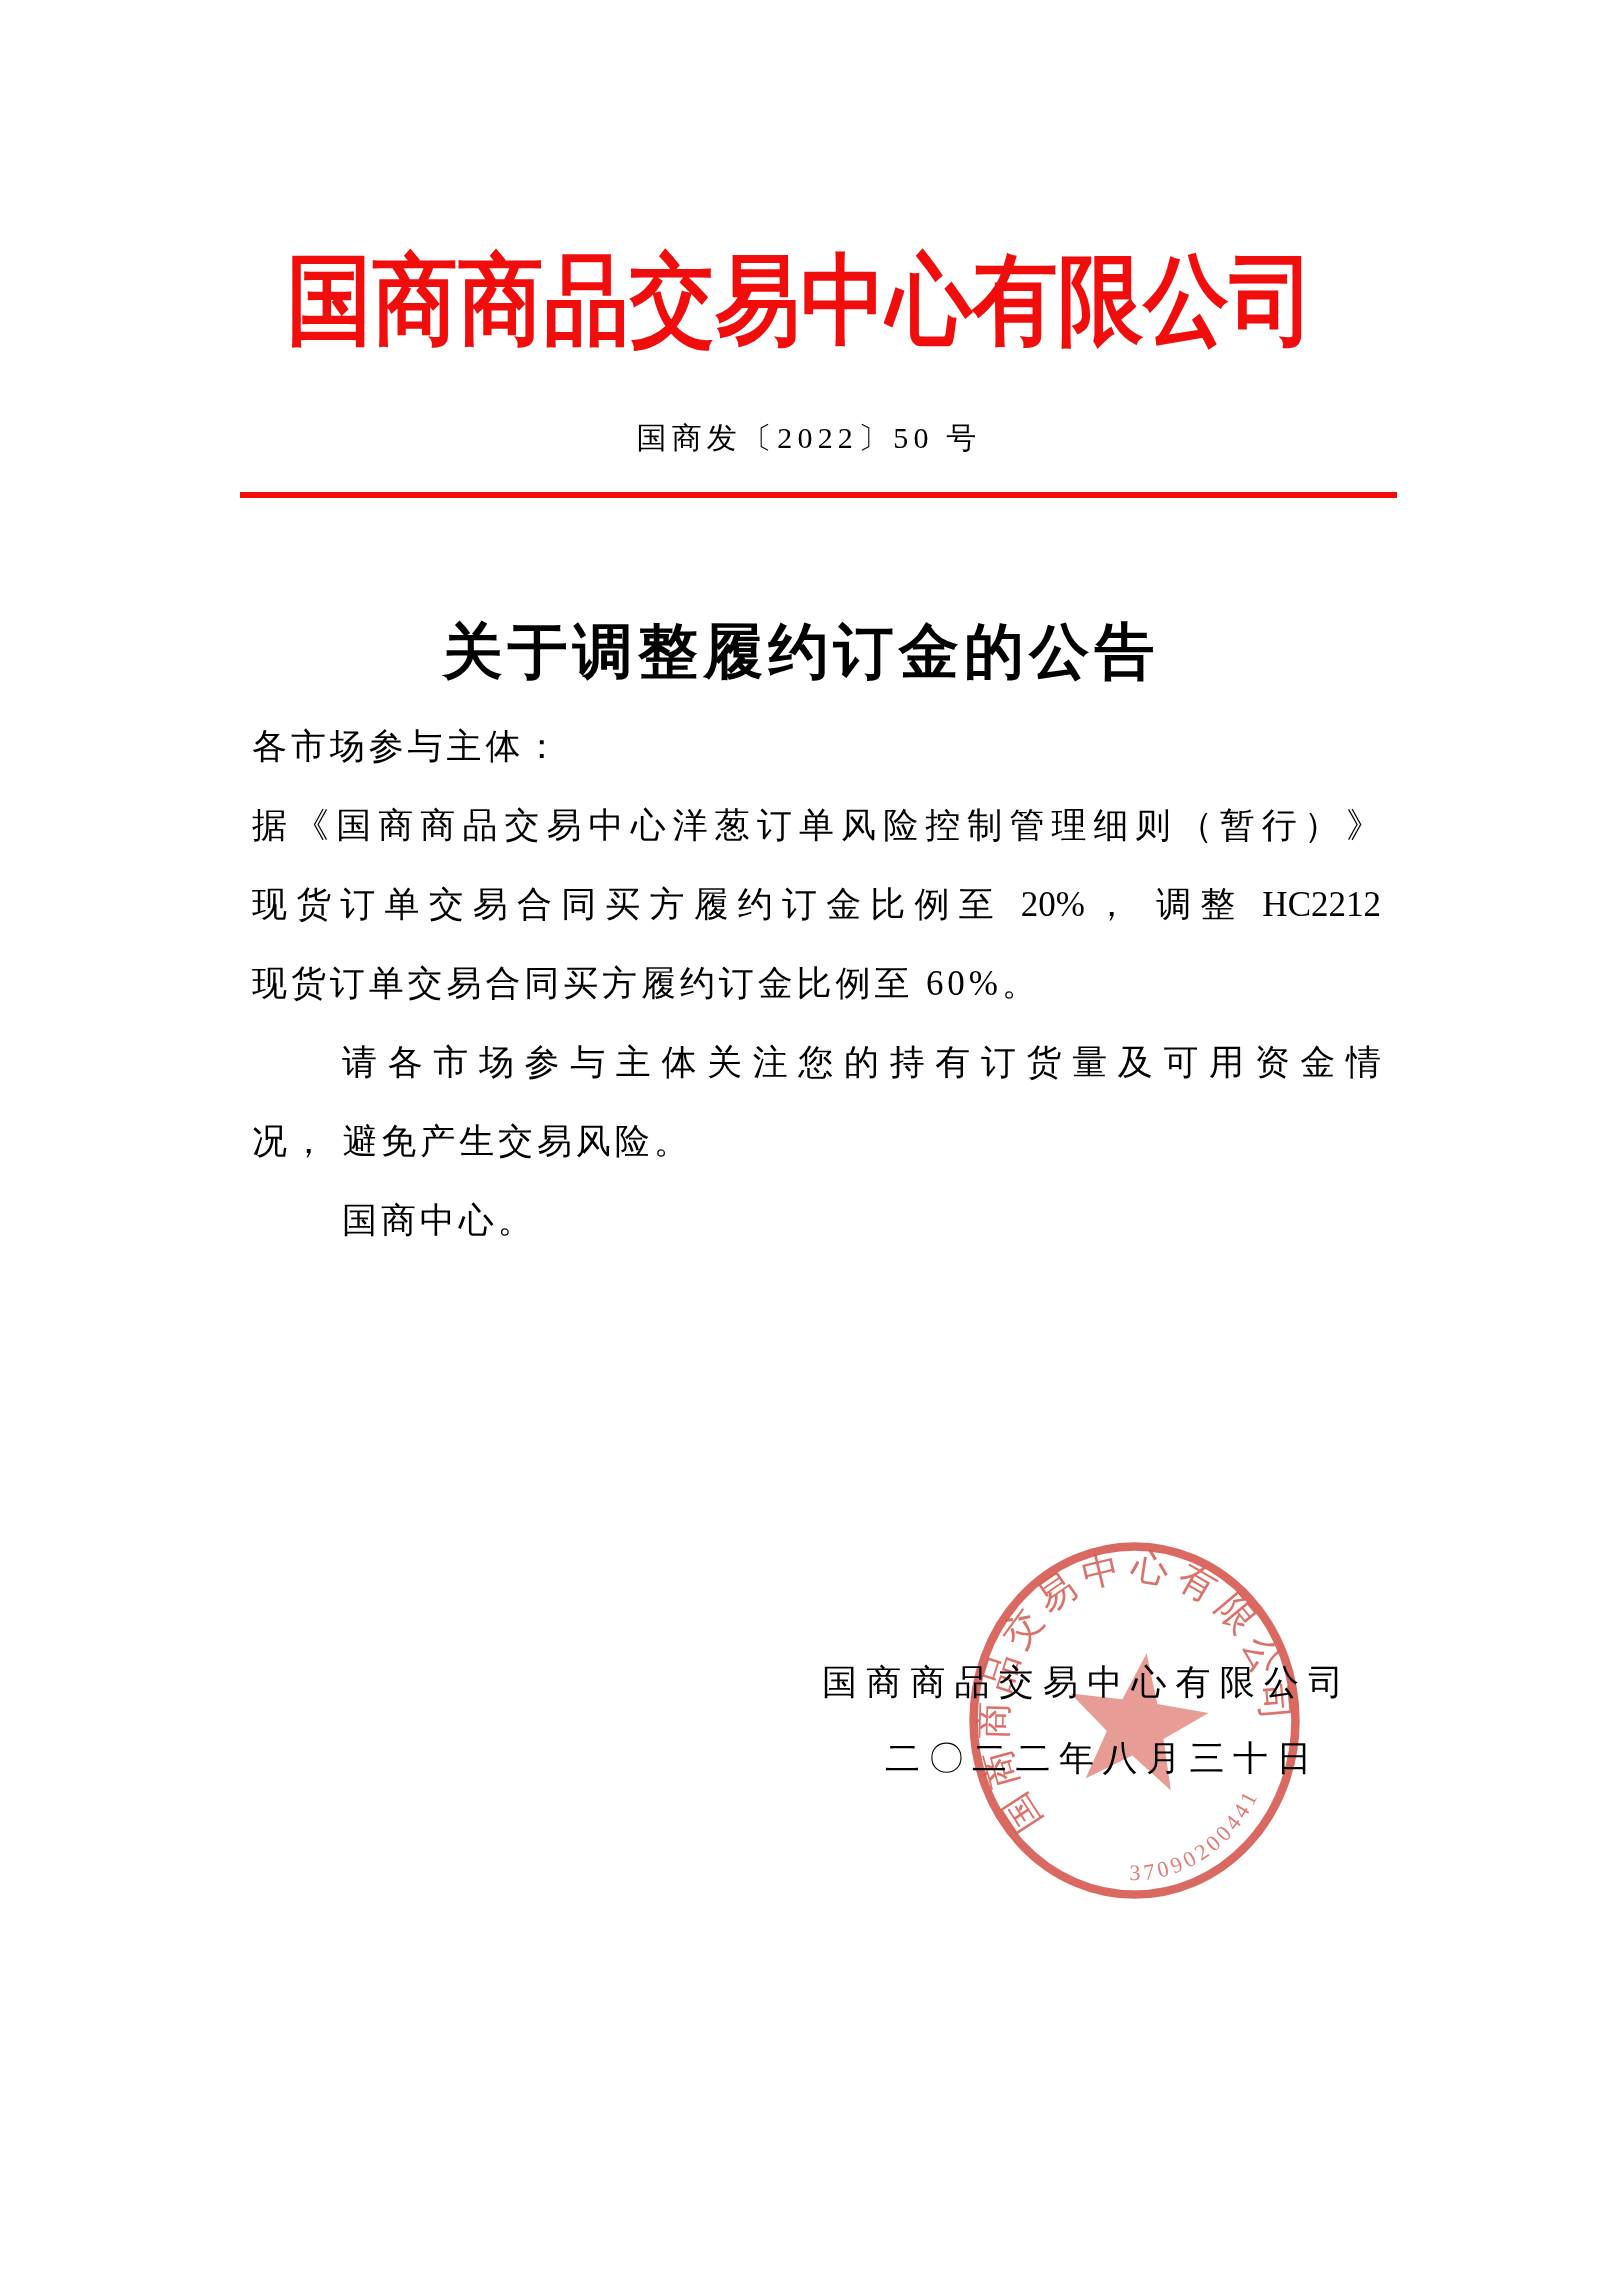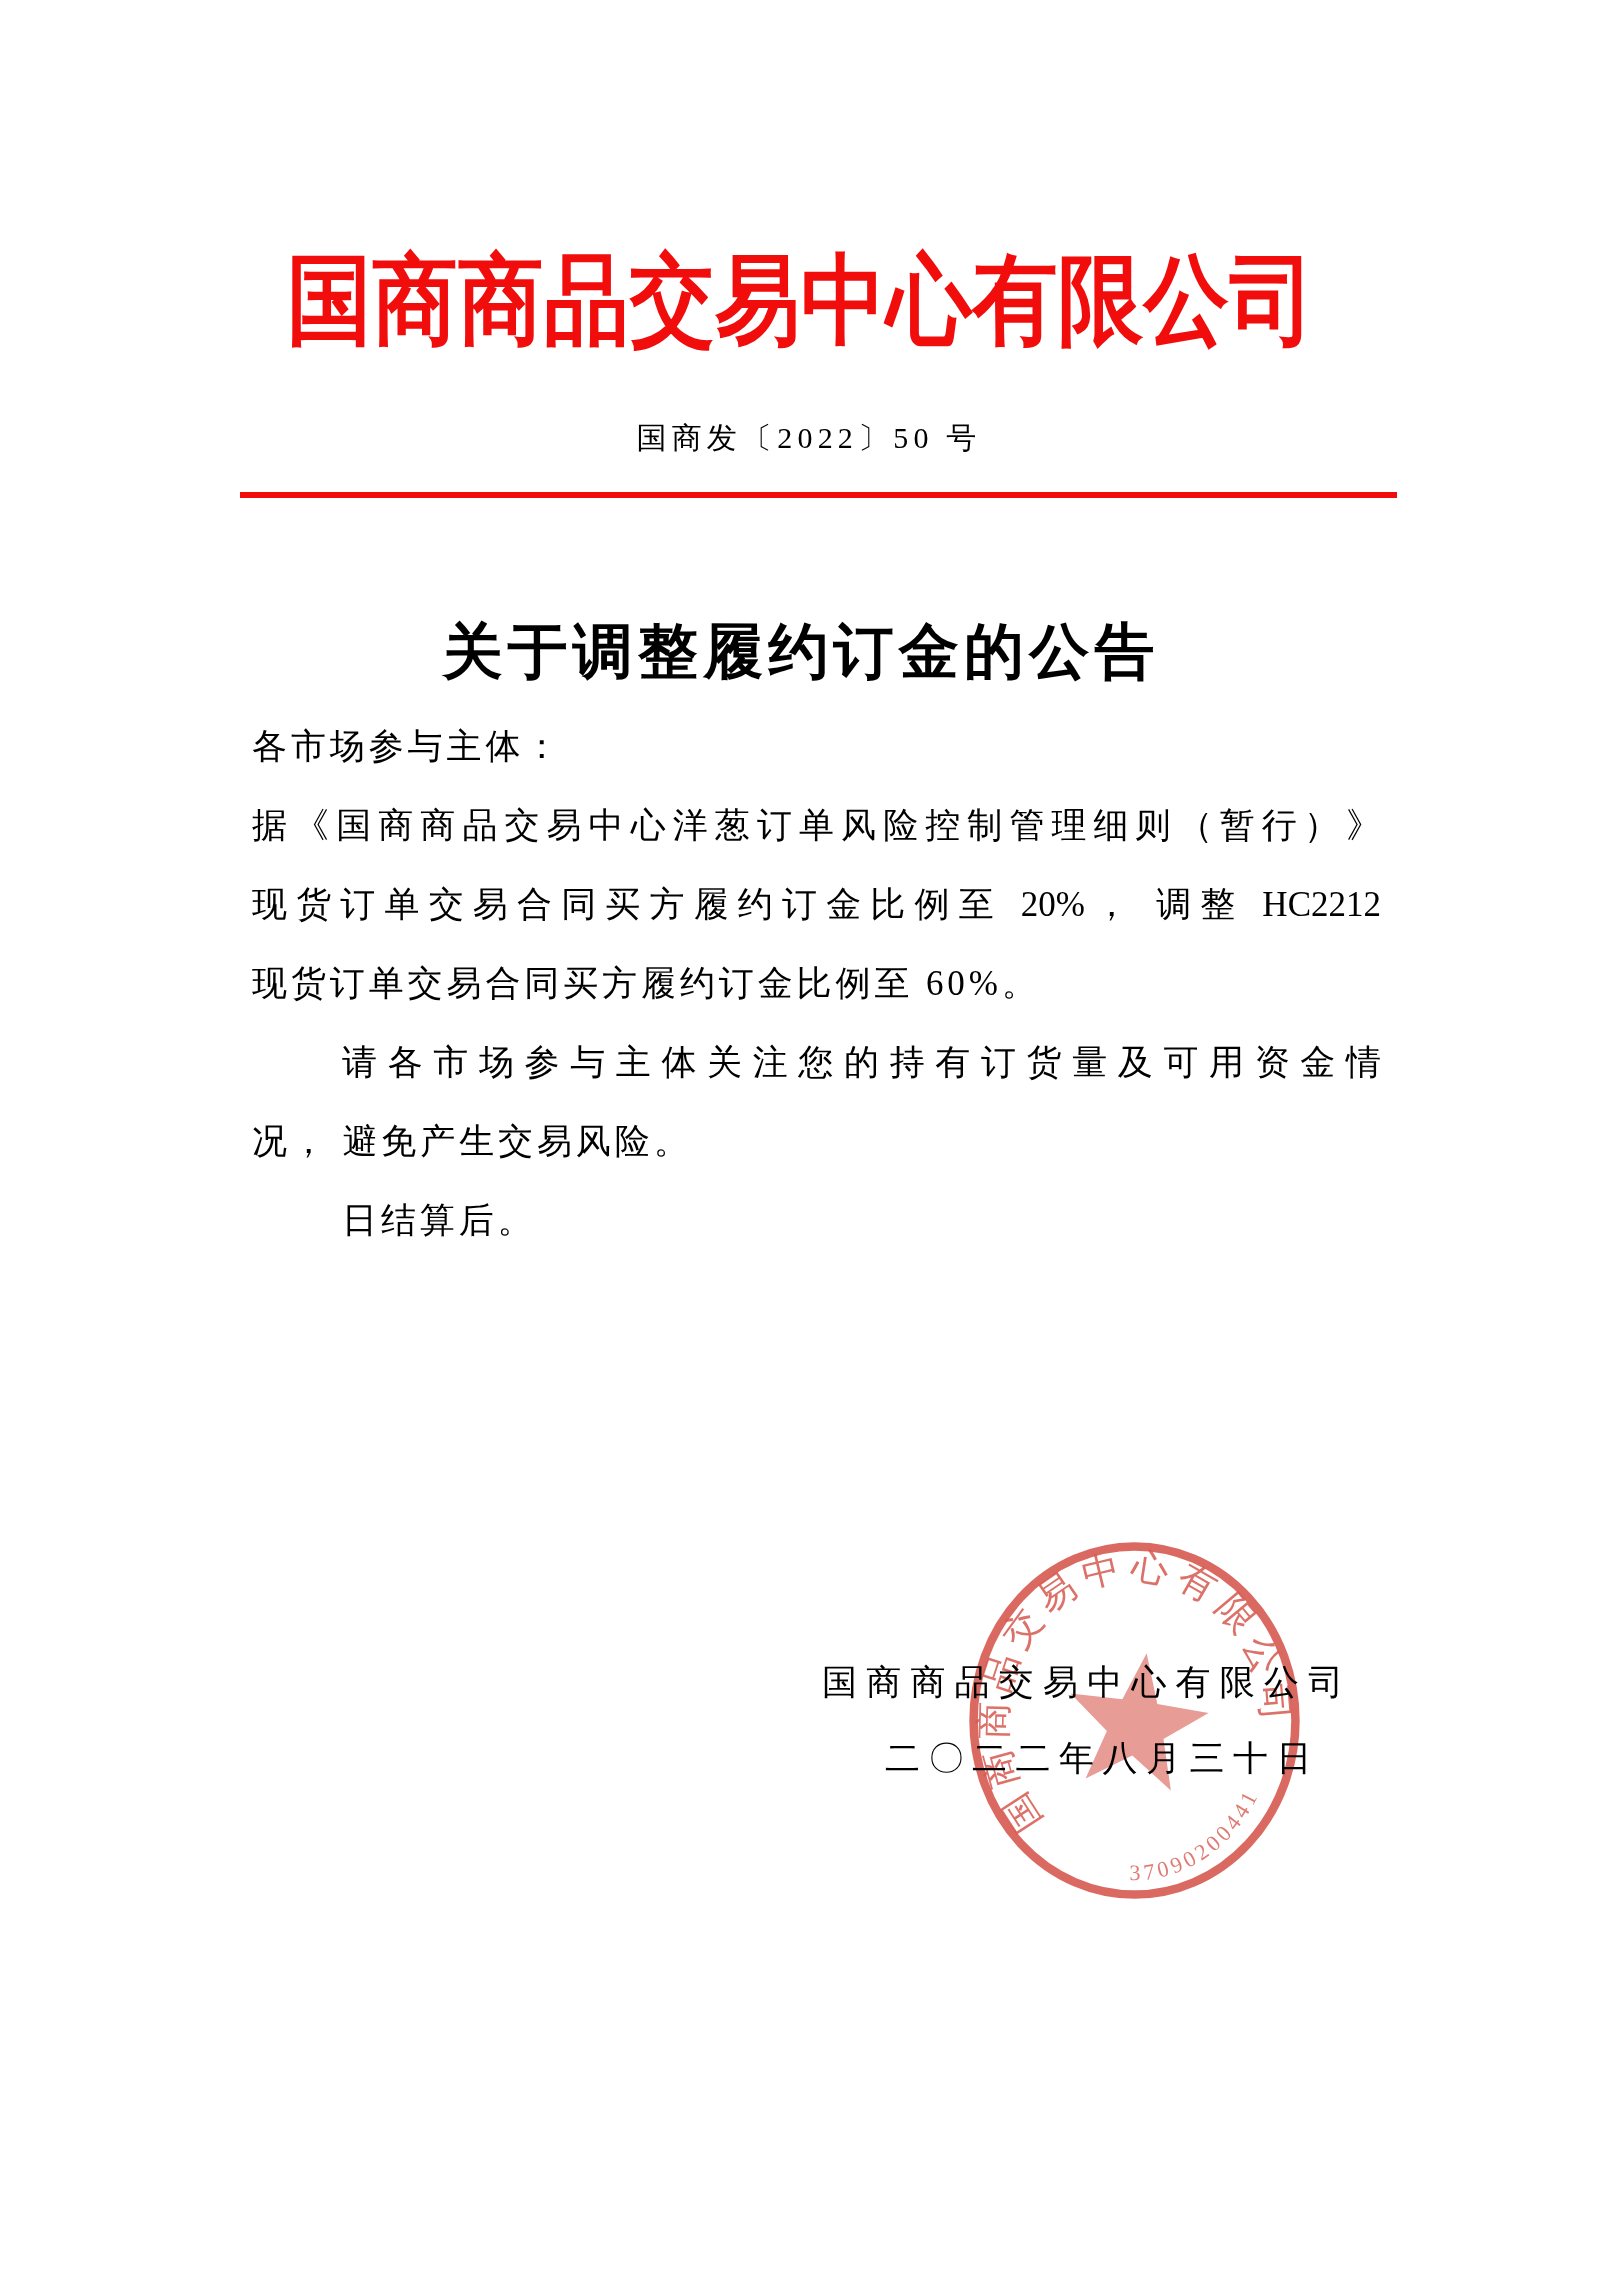--- a/index.html
+++ b/index.html
@@ -106,21 +106,21 @@
 
   <div class="doc-title">关于调整履约订金的公告</div>
 
   <div class="body-block">
     <div class="line plain">各市场参与主体：</div>
     <div class="line just">据《国商商品交易中心洋葱订单风险控制管理细则（暂行）》</div>
     <div class="line just">现货订单交易合同买方履约订金比例至 20%， 调整 HC2212</div>
     <div class="line plain">现货订单交易合同买方履约订金比例至 60%。</div>
     <div class="line just ind">请各市场参与主体关注您的持有订货量及可用资金情</div>
     <div class="line plain">况， 避免产生交易风险。</div>
-    <div class="line plain ind">日结算后。</div>
+    <div class="line plain ind">国商中心。</div>
   </div>
 
   <div class="signature-line">国商商品交易中心有限公司</div>
 
   <div class="date-line">二〇二二年八月三十日</div>
 
   <svg class="seal" viewBox="0 0 570 616">
     <defs>
       <path id="ringPath" d="M 146.4 460.7 A 196 216 0 1 1 480 330.6" fill="none"></path>
       <path id="codePath" d="M 277.5 551.9 A 214 244 0 0 0 479 411" fill="none"></path>

